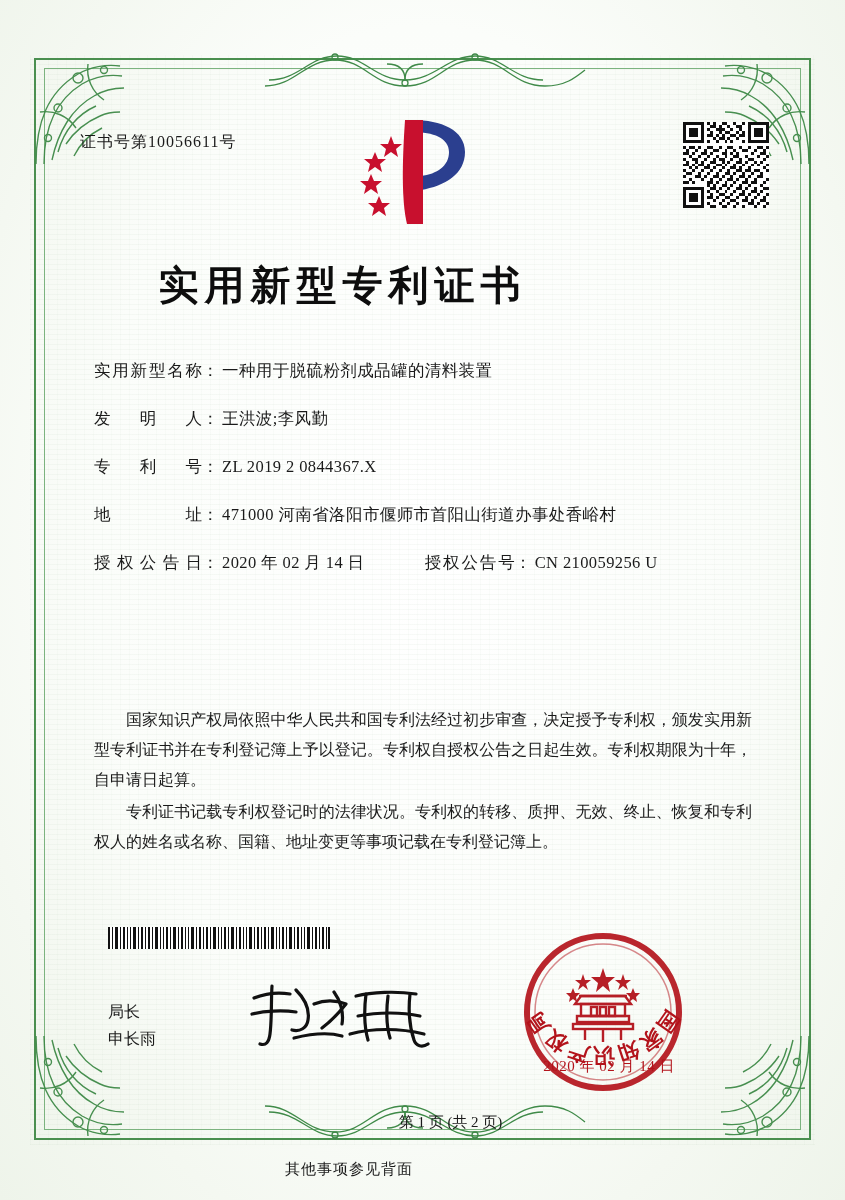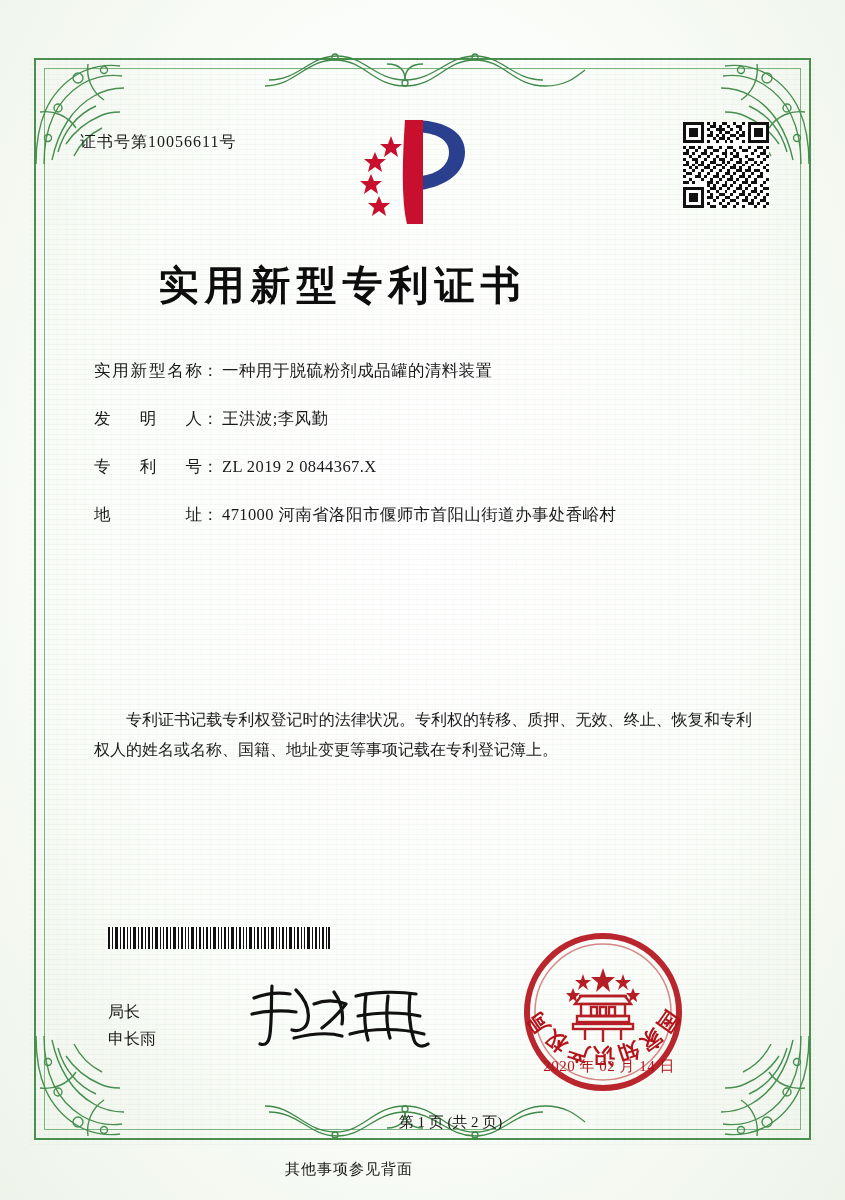--- a/index.html
+++ b/index.html
@@ -578,23 +578,30 @@
     <div class="field-row">
       <span class="field-label">专利号</span><span class="field-colon">：</span><span class="field-value">ZL 2019 2 0844367.X</span>
     </div>
 
 
 
     <div class="field-row">
       <span class="field-label">地址</span><span class="field-colon">：</span><span class="field-value">471000 河南省洛阳市偃师市首阳山街道办事处香峪村</span>
     </div>
 
+    <div class="field-row">
+      <span class="field-label">授权公告日</span><span class="field-colon">：</span><span class="field-value">2020 年 02 月 14 日</span>
+      <span class="inline-second">
+        <span class="field-label">授权公告号</span><span class="field-colon">：</span><span class="field-value">CN 210059256 U</span>
+      </span>
+    </div>
   </div>
 
   <div class="paras">
+    <p class="para">国家知识产权局依照中华人民共和国专利法经过初步审查，决定授予专利权，颁发实用新型专利证书并在专利登记簿上予以登记。专利权自授权公告之日起生效。专利权期限为十年，自申请日起算。</p>
     <p class="para">专利证书记载专利权登记时的法律状况。专利权的转移、质押、无效、终止、恢复和专利权人的姓名或名称、国籍、地址变更等事项记载在专利登记簿上。</p>
   </div>
 
   <div class="barcode">
     <svg viewBox="0 0 222 22" shape-rendering="crispEdges">
       <rect width="222" height="22" fill="#ffffff"></rect>
       <g fill="#111111">
         <rect x="0" y="0" width="2" height="22"></rect>
           <rect x="4" y="0" width="1" height="22"></rect>
         <rect x="7" y="0" width="3" height="22"></rect>

